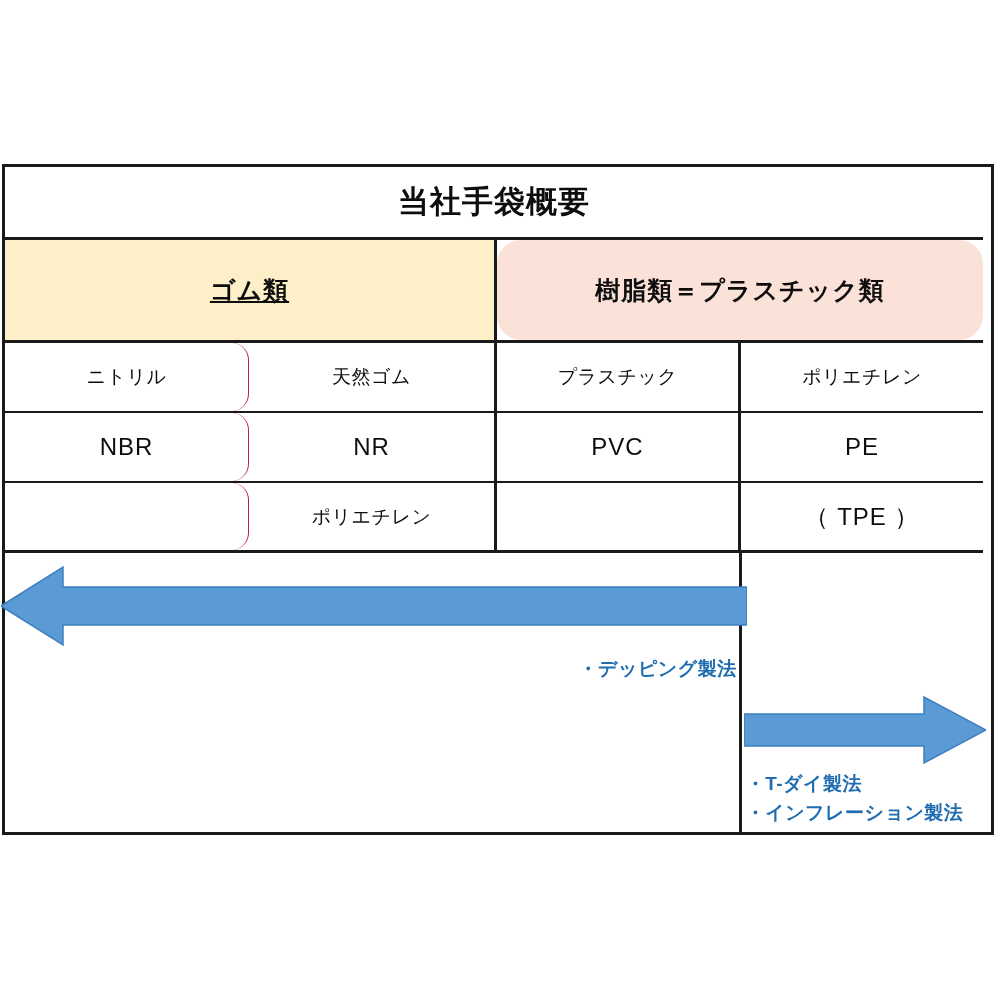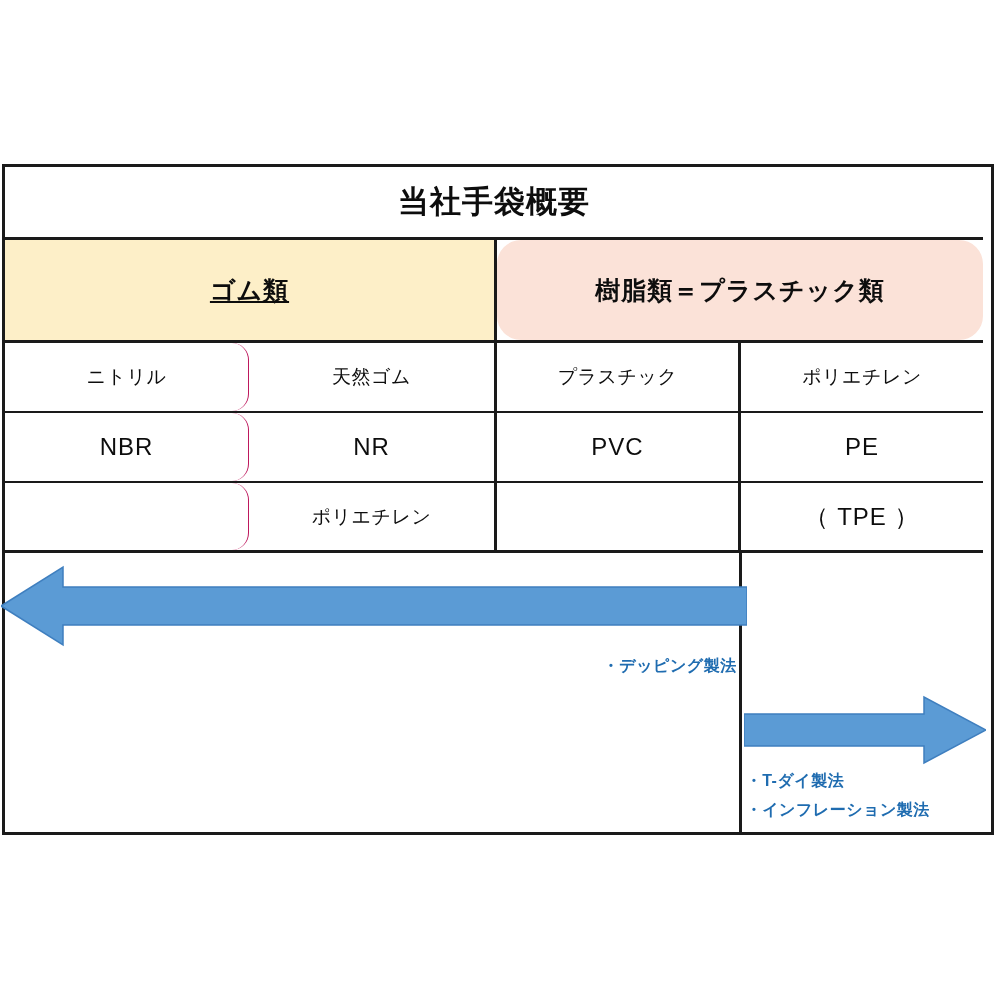--- a/index.html
+++ b/index.html
@@ -146,21 +146,21 @@
   .arrow-left-wrap svg, .arrow-right-wrap svg {
     display: block;
     width: 100%;
     height: 100%;
   }
 
   .note {
     position: absolute;
     color: #1f6cb0;
     font-weight: bold;
-    font-size: 16px;
+    font-size: 19px;
     letter-spacing: 0.5px;
     white-space: nowrap;
   }
   .note-dip {
     right: 2px;
     top: 103px;
   }
   .note-tdie {
     left: 4px;
     top: 218px;

